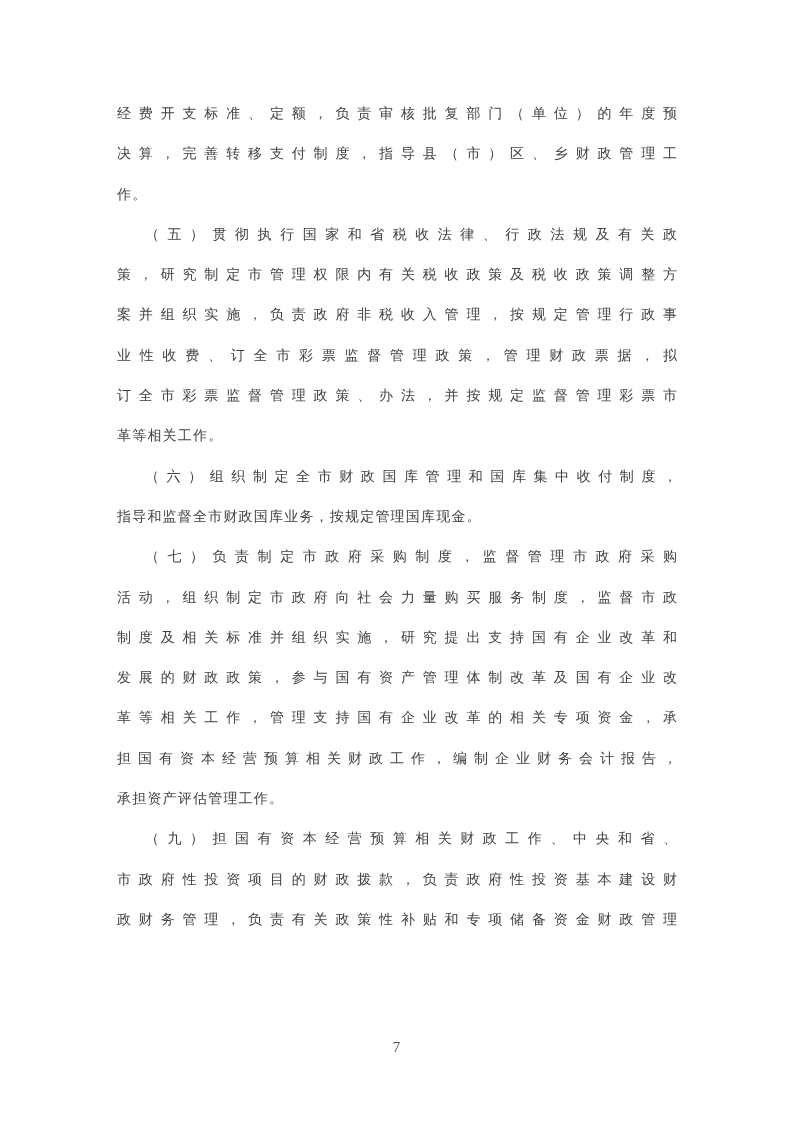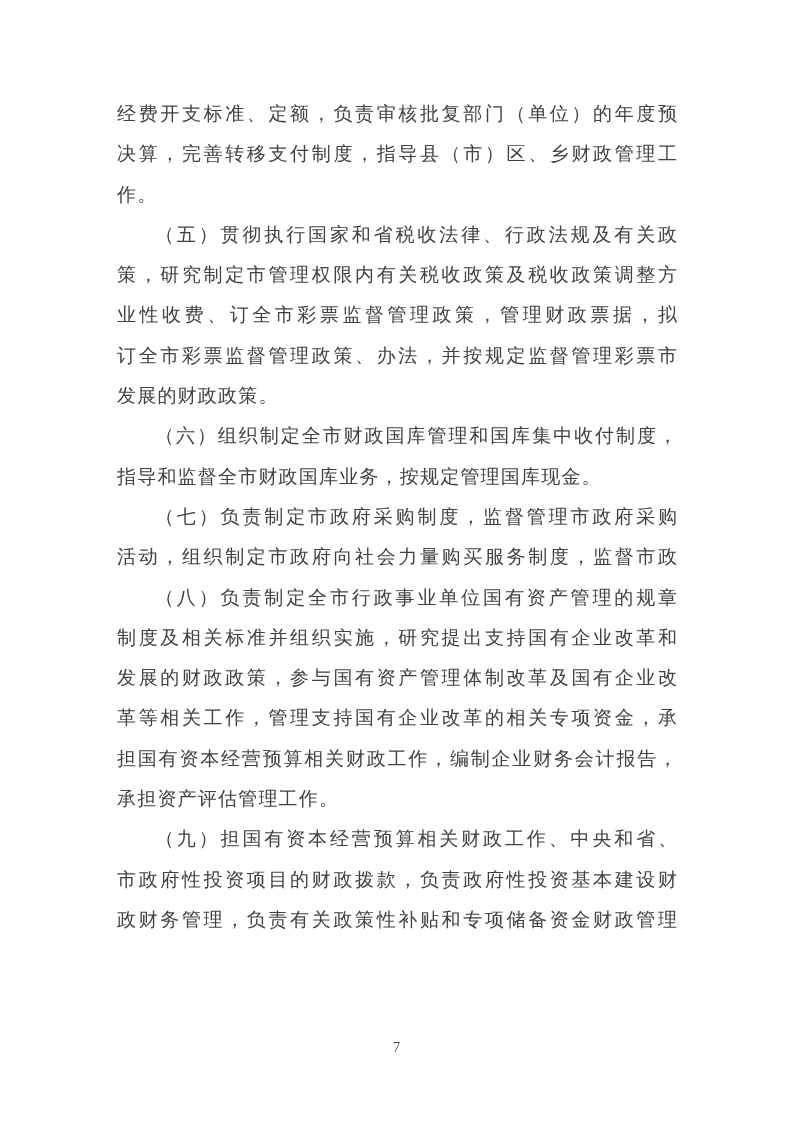--- a/index.html
+++ b/index.html
@@ -14,21 +14,21 @@
     background: #ffffff;
     overflow: hidden;
     font-family: "Liberation Serif", "DejaVu Serif", serif;
   }
   .text-block {
     position: absolute;
     left: 117px;
     top: 94px;
     width: 560px;
     color: #414141;
-    font-size: 19px;
+    font-size: 14px;
     line-height: 40.3px;
   }
   .line {
     text-align: justify;
     text-align-last: justify;
     white-space: nowrap;
   }
   .line.indent {
     text-indent: 2em;
   }
@@ -50,28 +50,28 @@
 </head>
 <body>
 
 <div class="page">
   <div class="text-block">
       <div class="line">经费开支标准、定额，负责审核批复部门（单位）的年度预</div>
       <div class="line">决算，完善转移支付制度，指导县（市）区、乡财政管理工</div>
       <div class="line end">作。</div>
       <div class="line indent">（五）贯彻执行国家和省税收法律、行政法规及有关政</div>
       <div class="line">策，研究制定市管理权限内有关税收政策及税收政策调整方</div>
+      <div class="line">案并组织实施，负责政府非税收入管理，按规定管理行政事</div>
       <div class="line">业性收费、订全市彩票监督管理政策，管理财政票据，拟</div>
       <div class="line">订全市彩票监督管理政策、办法，并按规定监督管理彩票市</div>
-      <div class="line end">发展的财政政策。</div>
+      <div class="line end">革等相关工作。</div>
       <div class="line indent">（六）组织制定全市财政国库管理和国库集中收付制度，</div>
       <div class="line end">指导和监督全市财政国库业务，按规定管理国库现金。</div>
       <div class="line indent">（七）负责制定市政府采购制度，监督管理市政府采购</div>
       <div class="line">活动，组织制定市政府向社会力量购买服务制度，监督市政</div>
-      <div class="line indent">（八）负责制定全市行政事业单位国有资产管理的规章</div>
       <div class="line">制度及相关标准并组织实施，研究提出支持国有企业改革和</div>
       <div class="line">发展的财政政策，参与国有资产管理体制改革及国有企业改</div>
       <div class="line">革等相关工作，管理支持国有企业改革的相关专项资金，承</div>
       <div class="line">担国有资本经营预算相关财政工作，编制企业财务会计报告，</div>
       <div class="line end">承担资产评估管理工作。</div>
       <div class="line indent">（九）担国有资本经营预算相关财政工作、中央和省、</div>
       <div class="line">市政府性投资项目的财政拨款，负责政府性投资基本建设财</div>
       <div class="line">政财务管理，负责有关政策性补贴和专项储备资金财政管理</div>
     </div>
   <div class="page-number">7</div>

